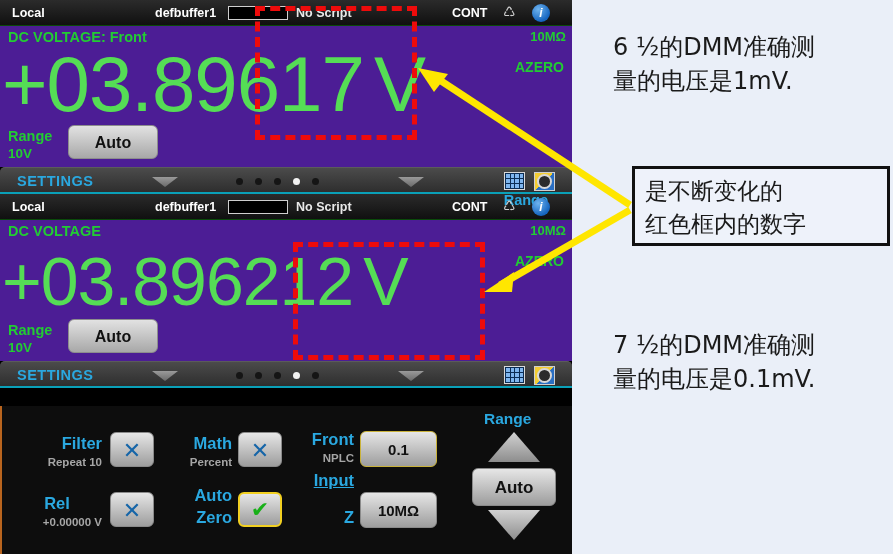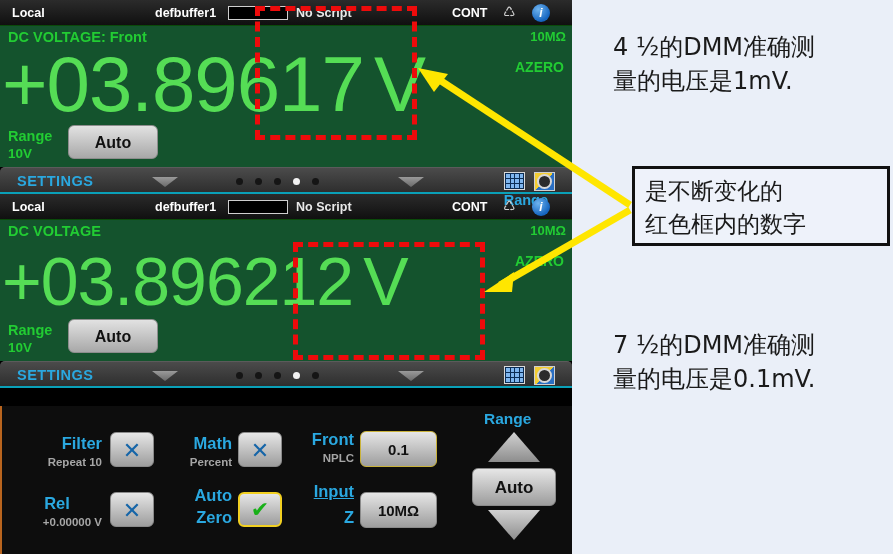--- a/index.html
+++ b/index.html
@@ -41,21 +41,21 @@
     color:#cfcfcf; font-size:14px; line-height:15px;
   }
   .status-bar .sb-info{
     position:absolute; left:532px; top:4px; width:18px; height:18px;
     border-radius:50%;
     background:radial-gradient(circle at 35% 30%,#6fb4ef,#1565c0 70%);
     color:#fff; font-size:12px; font-weight:bold; font-style:italic;
     text-align:center; line-height:18px;
   }
 
-  .reading-area{ position:relative; width:572px; background:#14532d; }
+  .reading-area{ position:relative; width:572px; background:#4c1d95; }
   #panel-top .reading-area{ height:141px; }
   #panel-bottom .reading-area{ height:141px;padding-left:34px; }
 
   .func-label{
     position:absolute; left:8px; top:3px;
     color:#22cc33; font-size:14.5px; font-weight:bold;
   }
   .imped-label{
     position:absolute; right:6px; top:3px;
     color:#22cc33; font-size:13px; font-weight:bold;
@@ -346,38 +346,38 @@
     <div class="wide-btn" style="left:358px; top:25px;">0.1</div>
 
     <div class="ctl-label" style="left:10px; top:88px; width:90px;text-align:center;">Rel</div>
     <div class="ctl-sub" style="left:6px; top:110px; width:94px;">+0.00000 V</div>
     <div class="sq-btn" style="left:108px; top:86px;">✕</div>
 
     <div class="ctl-label" style="left:150px; top:80px; width:80px;">Auto</div>
     <div class="ctl-label" style="left:150px; top:102px; width:80px;">Zero</div>
     <div class="sq-btn checked" style="left:236px; top:86px;">✔</div>
 
-    <div class="ctl-label" style="left:272px; top:76px; width:80px;text-decoration:underline;">Input</div>
+    <div class="ctl-label" style="left:272px; top:65px; width:80px;text-decoration:underline;">Input</div>
     <div class="ctl-label" style="left:272px; top:102px; width:80px;">Z</div>
     <div class="wide-btn plain" style="left:358px; top:86px;">10MΩ</div>
 
     <div id="range-group">
       <div class="rg-title">Range</div>
       <div class="tri up"></div>
       <div class="rg-auto">Auto</div>
       <div class="tri down"></div>
     </div>
   </div>
 
   <div class="red-box" id="red-box-top"></div>
   <div class="red-box" id="red-box-bottom"></div>
 </div>
 
 <div class="note" id="note-top">
-  <div>4 ½的DMM准确测</div>
+  <div>6 ½的DMM准确测</div>
   <div>量的电压是1mV.</div>
 </div>
 
 <div id="note-boxed">
   <div>是不断变化的</div>
   <div>红色框内的数字</div>
 </div>
 
 <div class="note" id="note-bottom">
   <div>7 ½的DMM准确测</div>

